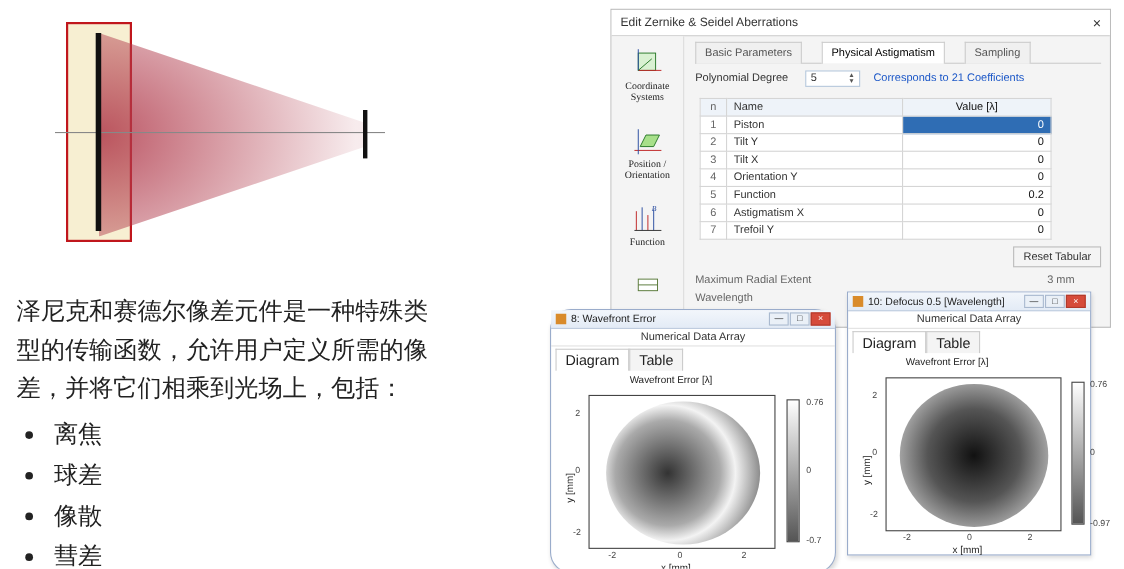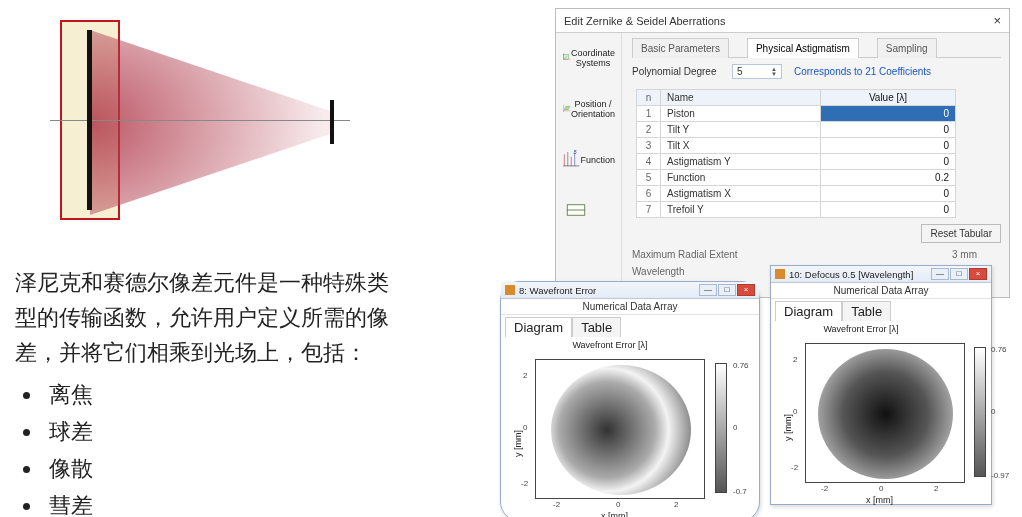--- a/index.html
+++ b/index.html
@@ -19,21 +19,21 @@
   .left-text ul { list-style: disc; padding-left: 28px; }
   .left-text li { padding-left: 6px; margin-bottom: 2px; }
 
   
   .dialog { position: absolute; left: 555px; top: 8px; width: 455px; height: 290px; border: 1px solid #bcbcbc; background: #f4f4f4; font-size: 11px; color: #333; }
   .dlg-title { display: flex; justify-content: space-between; align-items: center; padding: 4px 8px; background: #fff; border-bottom: 1px solid #ccc; }
   .dlg-title .t { font-size: 11px; }
   .dlg-close { font-size: 13px; color: #333; cursor: pointer; }
   .dlg-body { display: flex; height: calc(100% - 26px); }
   .dlg-side { width: 66px; border-right: 1px solid #ddd; background: #f4f4f4; display: flex; flex-direction: column; }
-  .side-item { display: flex; align-items: center; padding: 6px 2px; margin: 4px 4px; text-align: center; font-size: 9px; line-height: 1.1; color: #222; }
+  .side-item { display: flex; flex-direction: column; align-items: center; padding: 6px 2px; margin: 4px 4px; text-align: center; font-size: 9px; line-height: 1.1; color: #222; font-family: Liberation Serif, serif; }
   .side-icon { width: 28px; height: 28px; margin-bottom: 3px; }
   .dlg-main { flex: 1; padding: 4px 8px 4px 10px; display: flex; flex-direction: column; overflow: hidden; }
   .tab-row { display: flex; gap: 18px; border-bottom: 1px solid #ccc; }
   .tab { padding: 4px 8px; font-size: 10px; border: 1px solid #ccc; border-bottom: none; background: #f0f0f0; color: #555; position: relative; top: 1px; }
   .tab.active { background: #fff; color: #000; }
   .form-row { display: flex; align-items: center; margin: 6px 0; font-size: 10px; }
   .form-label { width: 100px; }
   .mode-select { flex: 1; padding: 1px 4px; border: 1px solid #b5c7db; background: #fff; font-size: 10px; color: #444; display: flex; justify-content: space-between; align-items: center; }
   .deg-spin { width: 50px; text-align: right; padding: 1px 4px; border: 1px solid #b5c7db; background: #fff; font-size: 10px; display: inline-flex; justify-content: space-between; align-items: center; }
   .spin-ar { display: inline-block; font-size: 6px; line-height: 5px; color: #555; }
@@ -180,21 +180,21 @@
               <td class="cname">Tilt Y</td>
               <td class="cval">0</td>
             </tr>
             <tr>
               <td class="cn">3</td>
               <td class="cname">Tilt X</td>
               <td class="cval">0</td>
             </tr>
             <tr>
               <td class="cn">4</td>
-              <td class="cname">Astigmatism Y</td>
+              <td class="cname">Orientation Y</td>
               <td class="cval">0</td>
             </tr>
             <tr>
               <td class="cn">5</td>
               <td class="cname">Function</td>
               <td class="cval">0.2</td>
             </tr>
             <tr>
               <td class="cn">6</td>
               <td class="cname">Astigmatism X</td>

